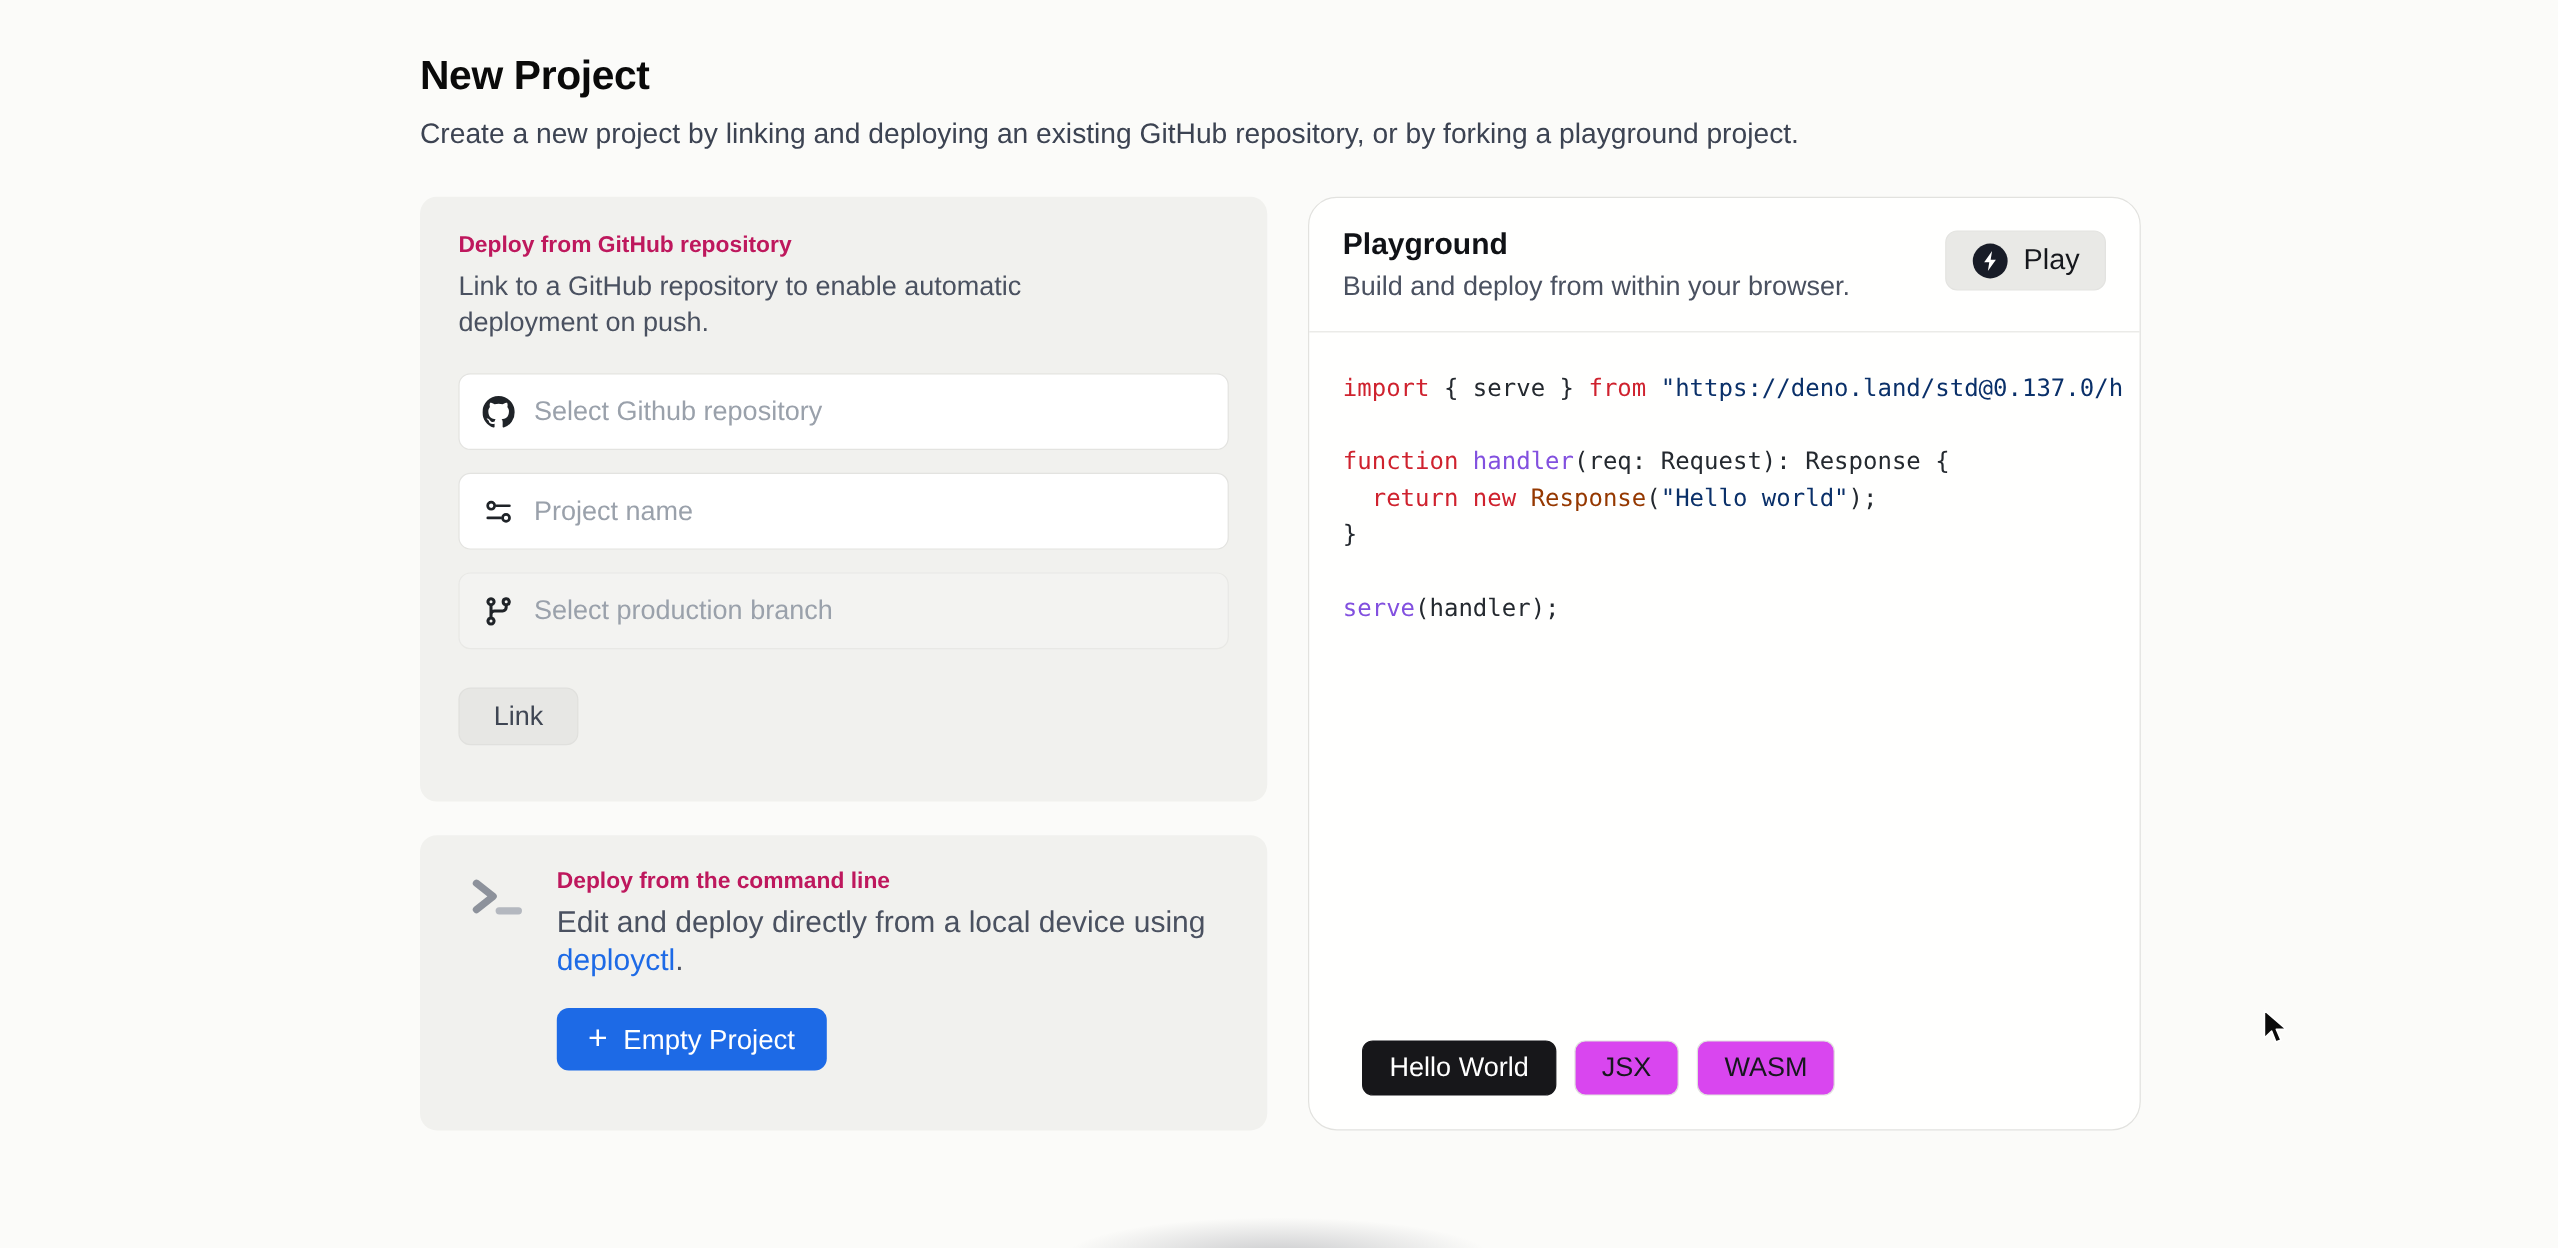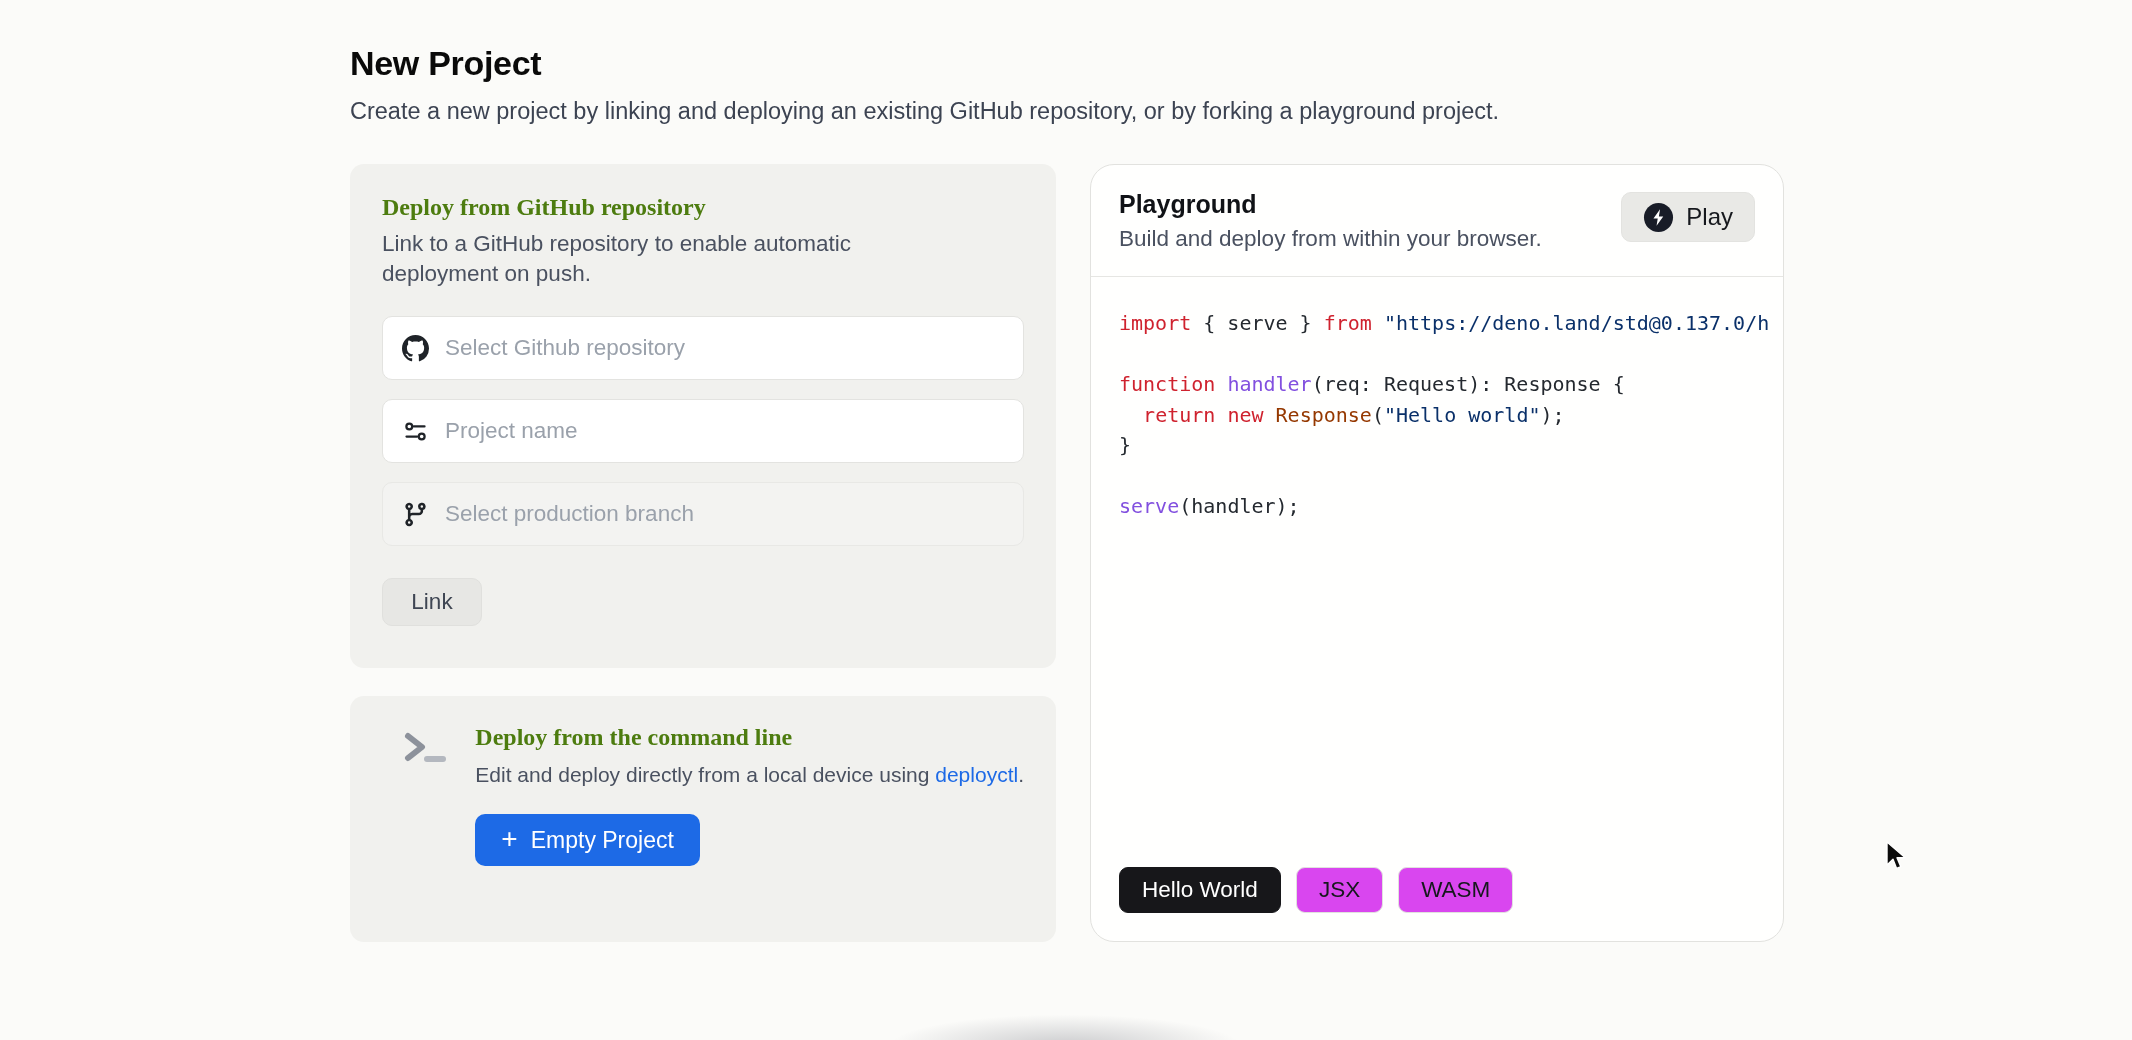--- a/index.html
+++ b/index.html
@@ -7,36 +7,36 @@
        font-family:"Liberation Sans",sans-serif;color:#111;}
   .stage{position:relative;width:2132px;height:1040px;padding-left:18px;}
 
   .page-title{position:absolute;left:350px;top:44px;font-size:34px;font-weight:700;color:#0a0a0a;letter-spacing:-0.3px;}
   .page-subtitle{position:absolute;left:350px;top:98px;font-size:23.5px;color:#3c4352;}
 
   .card{position:absolute;background:var(--card-bg,#f1f1ee);border-radius:14px;box-sizing:border-box;}
   .github-card{left:350px;top:164px;width:706px;height:504px;padding:30px 32px;}
   .cli-card{left:350px;top:696px;width:706px;height:246px;padding:28px 32px;display:flex;gap:26px;justify-content:flex-end;}
 
-  .card-title{font-size:24px;font-weight:700;color:#4d7c0f;margin:0 0 8px 0;font-family:Liberation Serif, serif;}
+  .card-title{font-size:19px;font-weight:700;color:#be185d;margin:0 0 8px 0;}
   .card-sub{font-size:22.5px;line-height:30px;color:#4a5160;margin:0;max-width:545px;}
 
   .input-row{display:flex;align-items:center;gap:16px;height:64px;border-radius:10px;
              border:1.5px solid #e3e3e0;background:#ffffff;padding:0 19px;margin-top:19px;box-sizing:border-box;cursor:pointer;}
   .input-row.first{margin-top:27px;}
   .input-row.disabled{background:#f3f3f1;border-color:#e8e8e5;}
   .input-icon{width:27px;height:27px;flex:0 0 auto;display:block;}
   .placeholder{font-size:22.5px;color:#9aa1ab;}
 
   .link-btn{margin-top:32px;width:100px;height:48px;border:1px solid #e0e0dd;border-radius:10px;
             background:#e7e7e4;color:#3f4653;font-size:22.5px;font-family:inherit;cursor:pointer;}
 
   .cli-icon-wrap{width:46px;padding-top:6px;flex:0 0 auto;}
   .cli-body p{margin:0;}
-  .cli-text{font-size:21px;line-height:31px;color:#4a5160;max-width:560px;margin:0;}
+  .cli-text{font-size:25px;line-height:31px;color:#4a5160;max-width:560px;margin:0;}
   .cli-text a{color:var(--accent,#1d6ae6);text-decoration:none;}
   .empty-btn{margin-top:24px;height:52px;padding:0 26px;border:none;border-radius:10px;
              background:var(--accent,#1d6ae6);color:#fff;font-size:23px;font-family:inherit;
              display:inline-flex;align-items:center;gap:13px;cursor:pointer;}
   .plus-glyph{font-size:28px;font-weight:400;line-height:1;position:relative;top:-1px;}
 
   .pg-card{position:absolute;left:1090px;top:164px;width:694px;height:778px;background:#fffffe;
            border:1.5px solid #e2e2df;border-radius:24px;box-sizing:border-box;}
   .pg-header{display:flex;justify-content:space-between;align-items:flex-start;
              padding:25px 28px 24px 28px;border-bottom:1.5px solid #e6e6e3;}
@@ -49,21 +49,21 @@
 
   .pg-code{padding:31px 0 0 28px;font-family:"DejaVu Sans Mono",monospace;font-size:20px;
            white-space:pre;overflow:hidden;color:var(--code-text,#24292f);}
   .code-line{height:30.5px;line-height:30.5px;}
   .tok-kw{color:var(--kw,#cf222e);}
   .tok-fn{color:var(--fn,#8250df);}
   .tok-cls{color:var(--cls,#953800);}
   .tok-str{color:var(--str,#0a3069);}
   .tok-pl{color:var(--code-text,#24292f);}
 
-  .pg-tabs{position:absolute;left:28px;bottom:28px;display:flex;gap:15px;}
+  .pg-tabs{position:absolute;left:44px;bottom:28px;display:flex;gap:15px;}
   .tab{height:46px;padding:0 22px;border-radius:9px;font-size:22.5px;font-family:inherit;cursor:pointer;
        background:#d946ef;border:1.5px solid #e1e1de;color:#16181d;}
   .tab.active{background:var(--active-tab-bg,#17171a);border-color:var(--active-tab-bg,#17171a);color:#fff;}
 
   .bottom-shadow{position:absolute;left:830px;top:998px;width:470px;height:42px;pointer-events:none;
                  background:radial-gradient(ellipse 52% 105% at 50% 115%, rgba(90,92,104,0.30), rgba(90,92,104,0) 72%);}
 
   .cursor{position:absolute;left:1884px;top:841px;pointer-events:none;}
 </style>
 </head>

